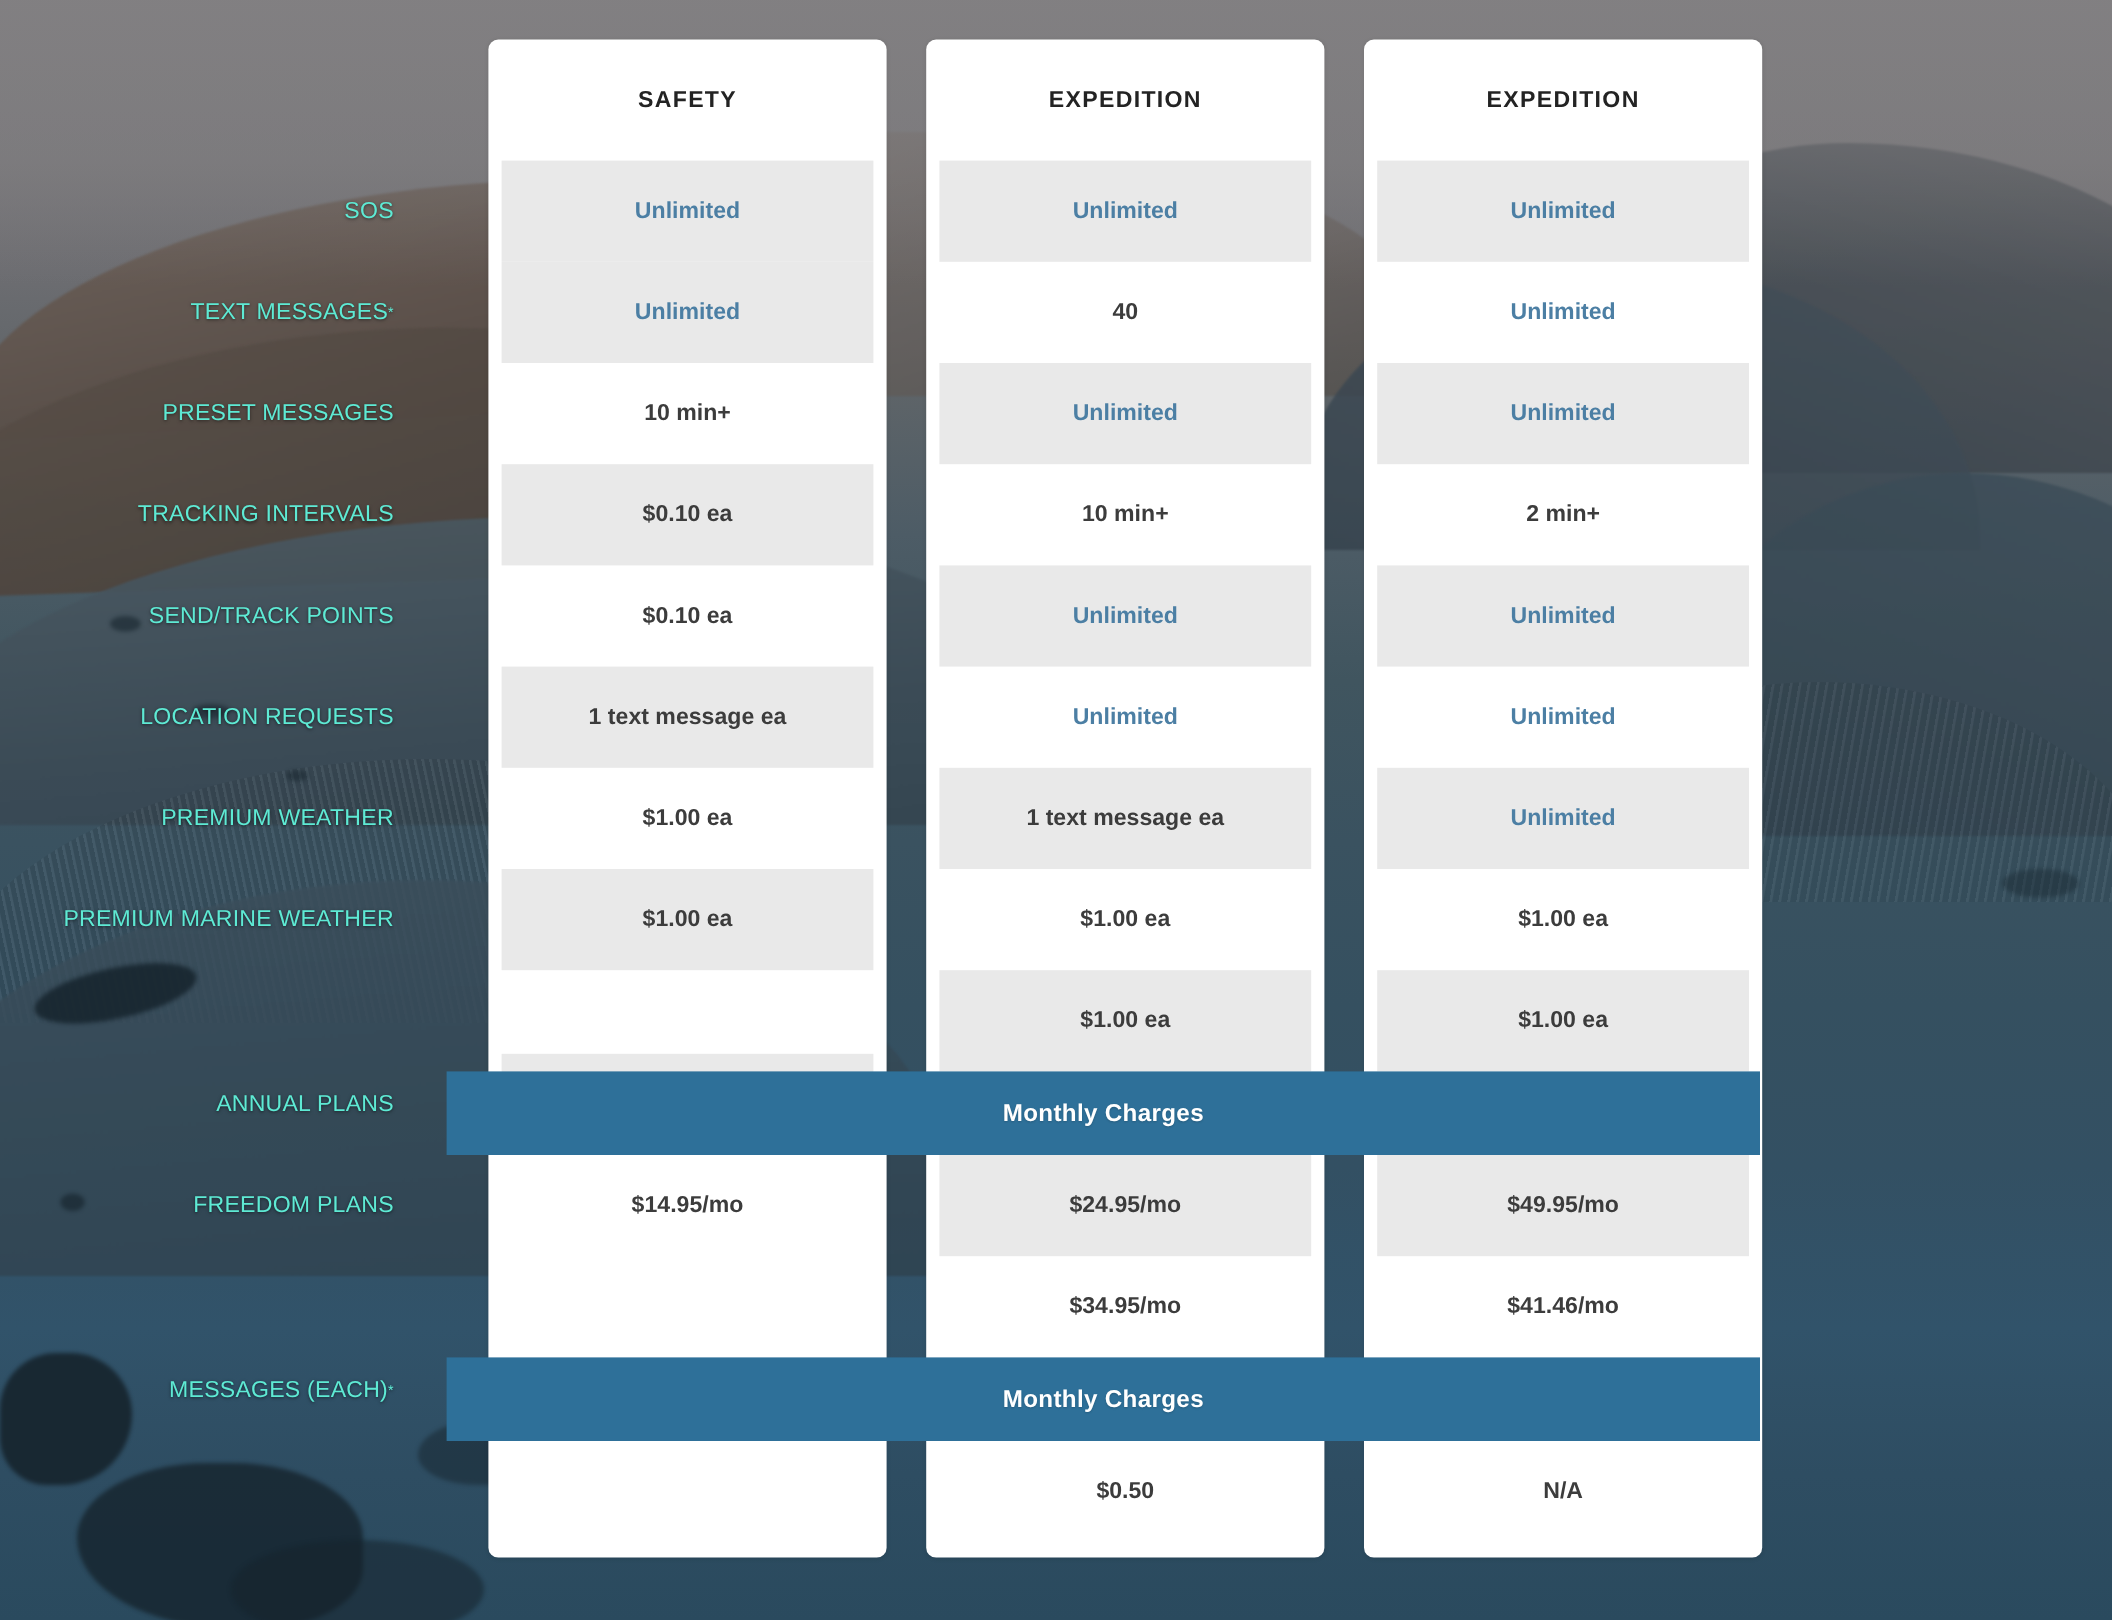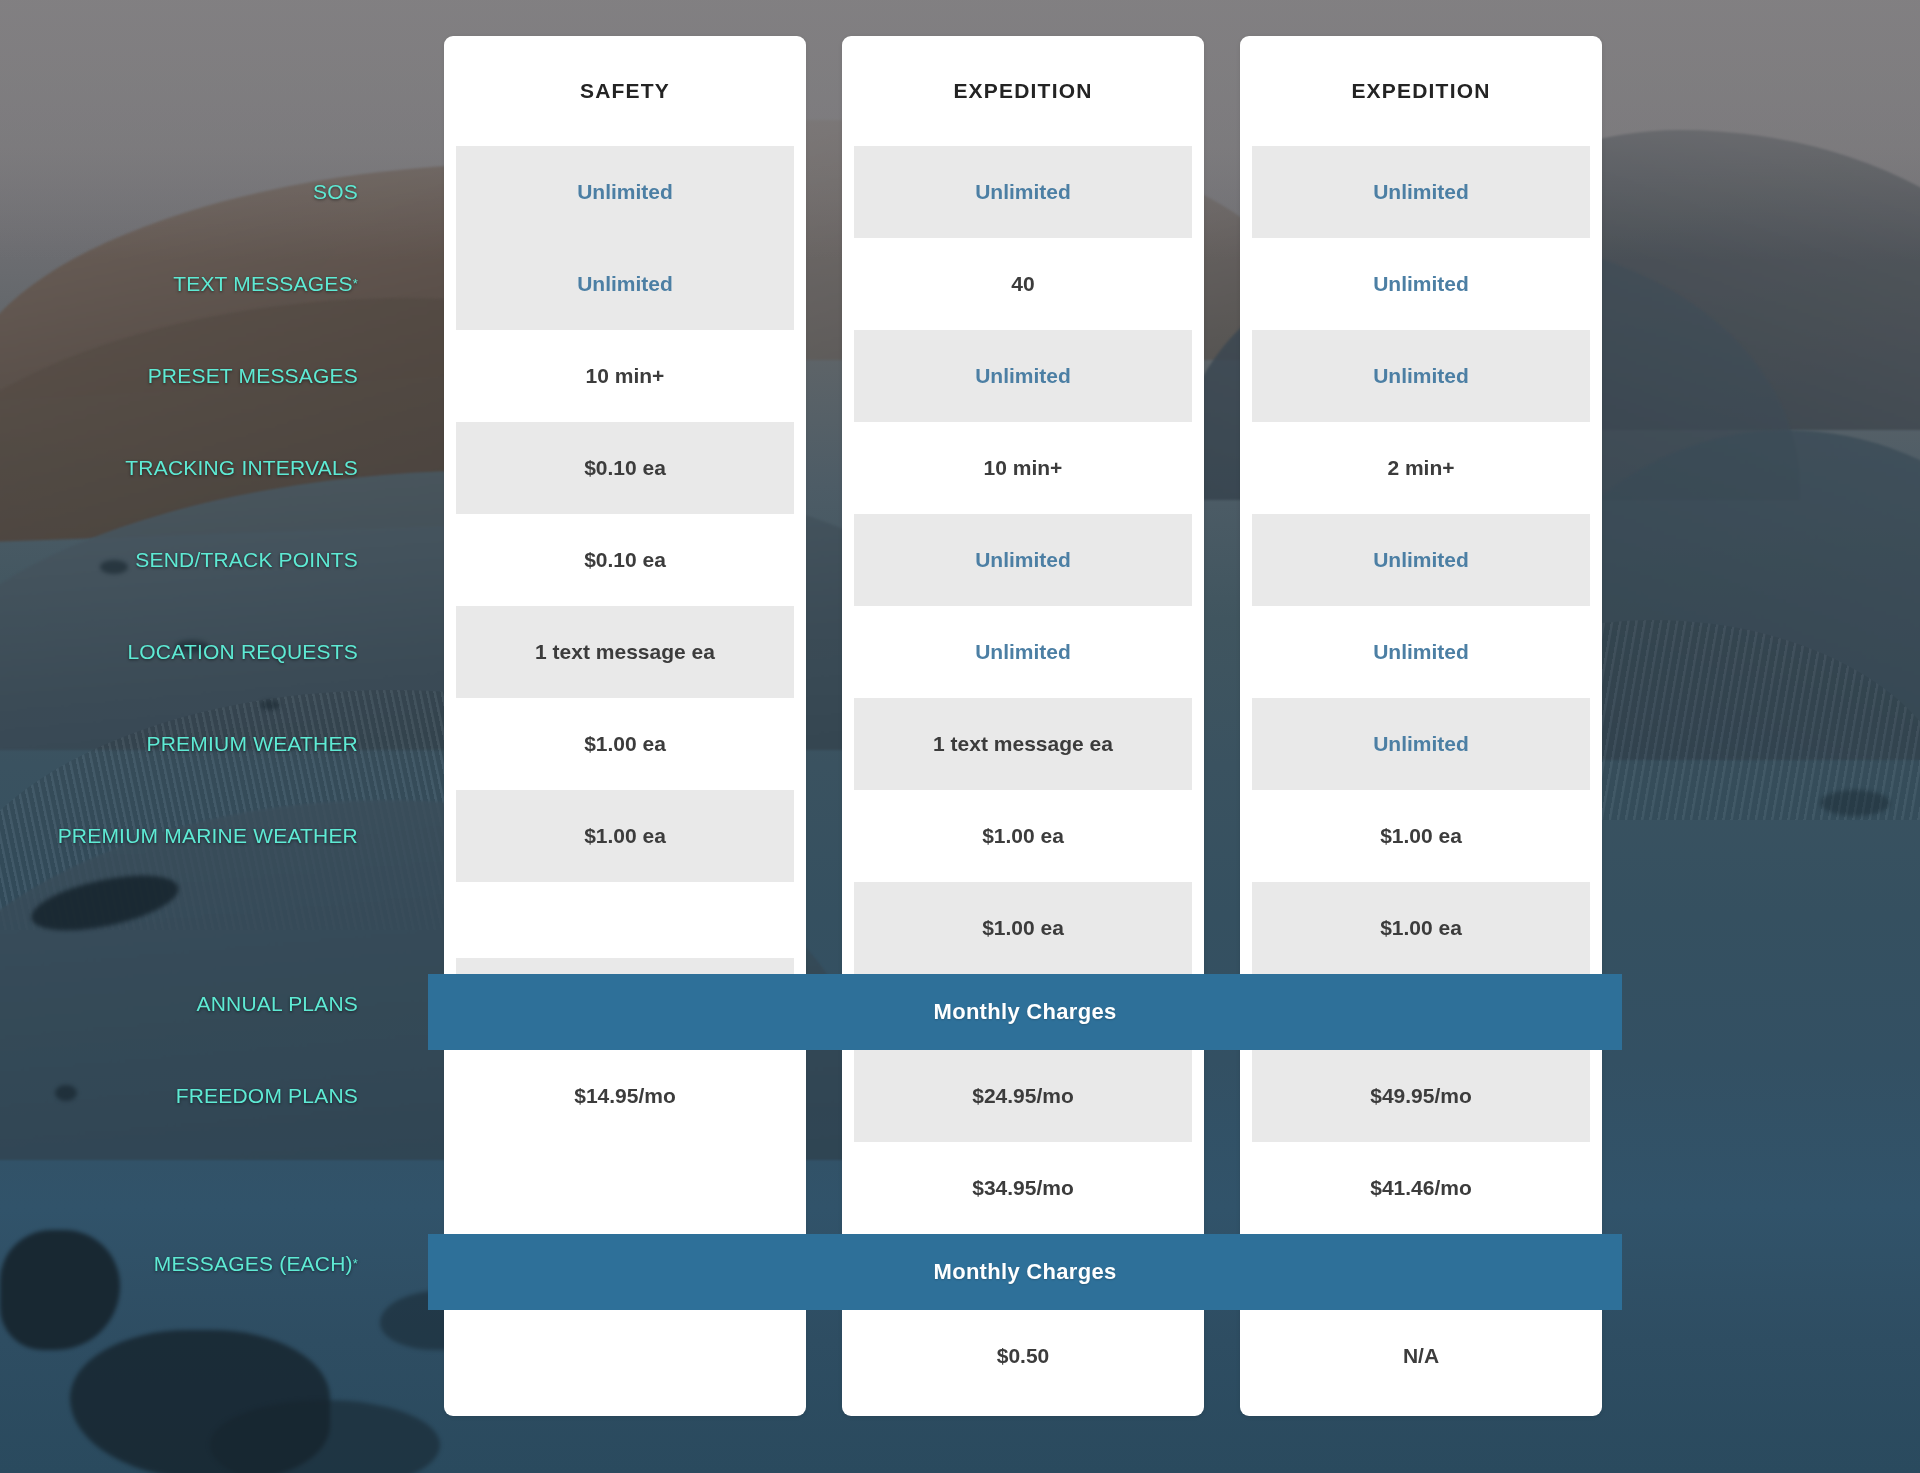--- a/index.html
+++ b/index.html
@@ -224,21 +224,21 @@
   .value-cell.blue { color: #4c7fa4; }
 
   
   .band-gap { height: 76px; background: transparent; }
 
   .card-bottom-pad { height: 14px; }
 
   
   .band {
     position: absolute;
-    left: 428px;
+    left: 406px;
     width: 1194px;
     height: 76px;
     background: #2e7099;
     display: flex;
     align-items: center;
     justify-content: center;
     color: #ffffff;
     font-size: 22px;
     font-weight: bold;
     letter-spacing: .3px;

